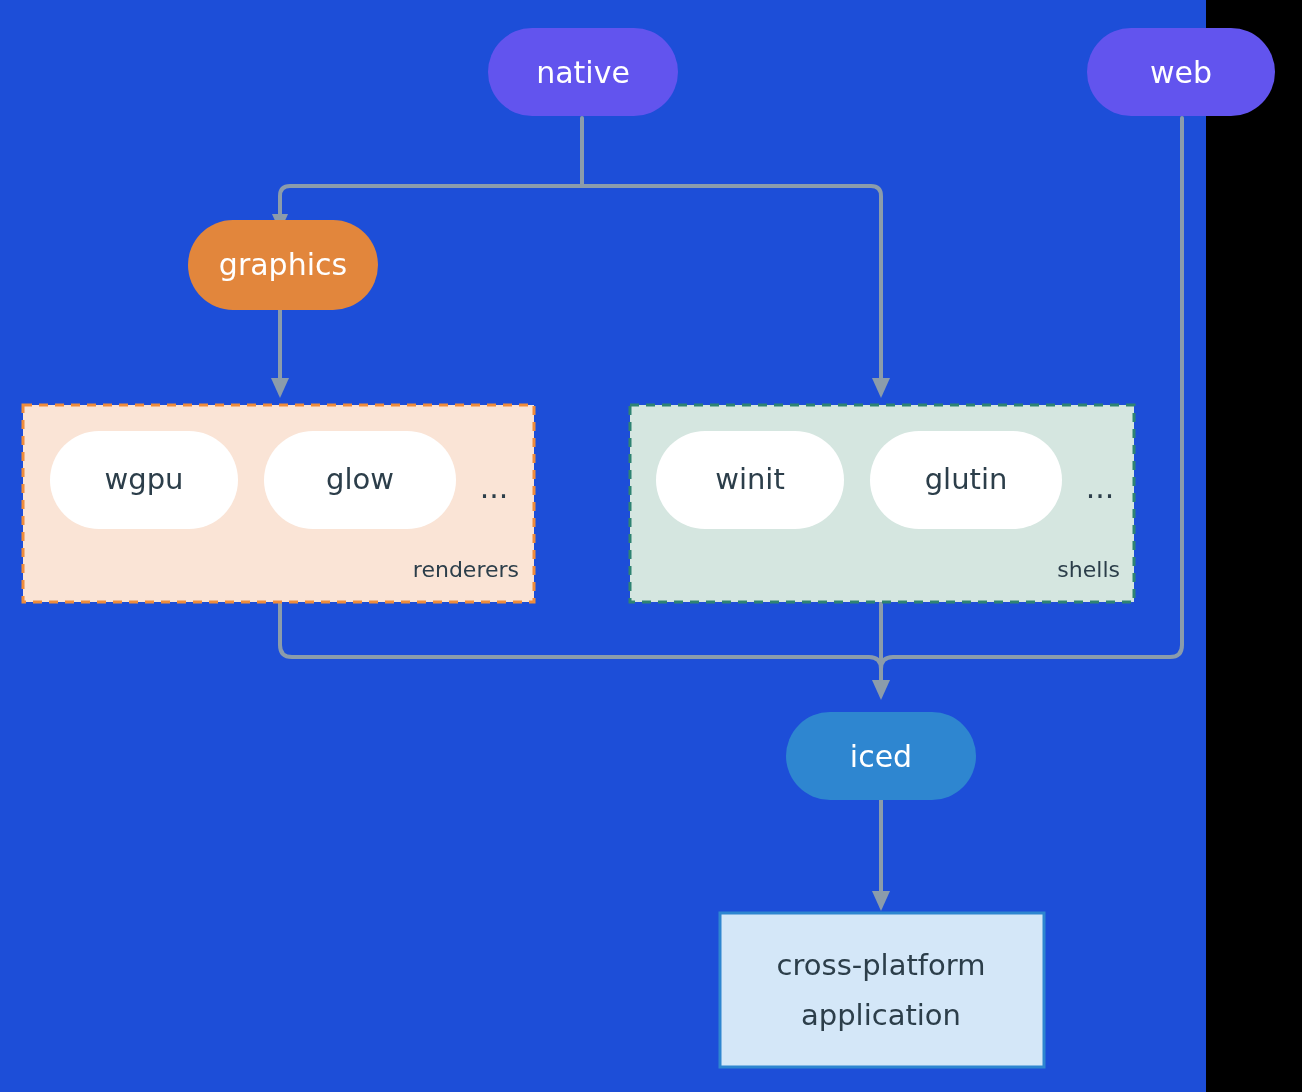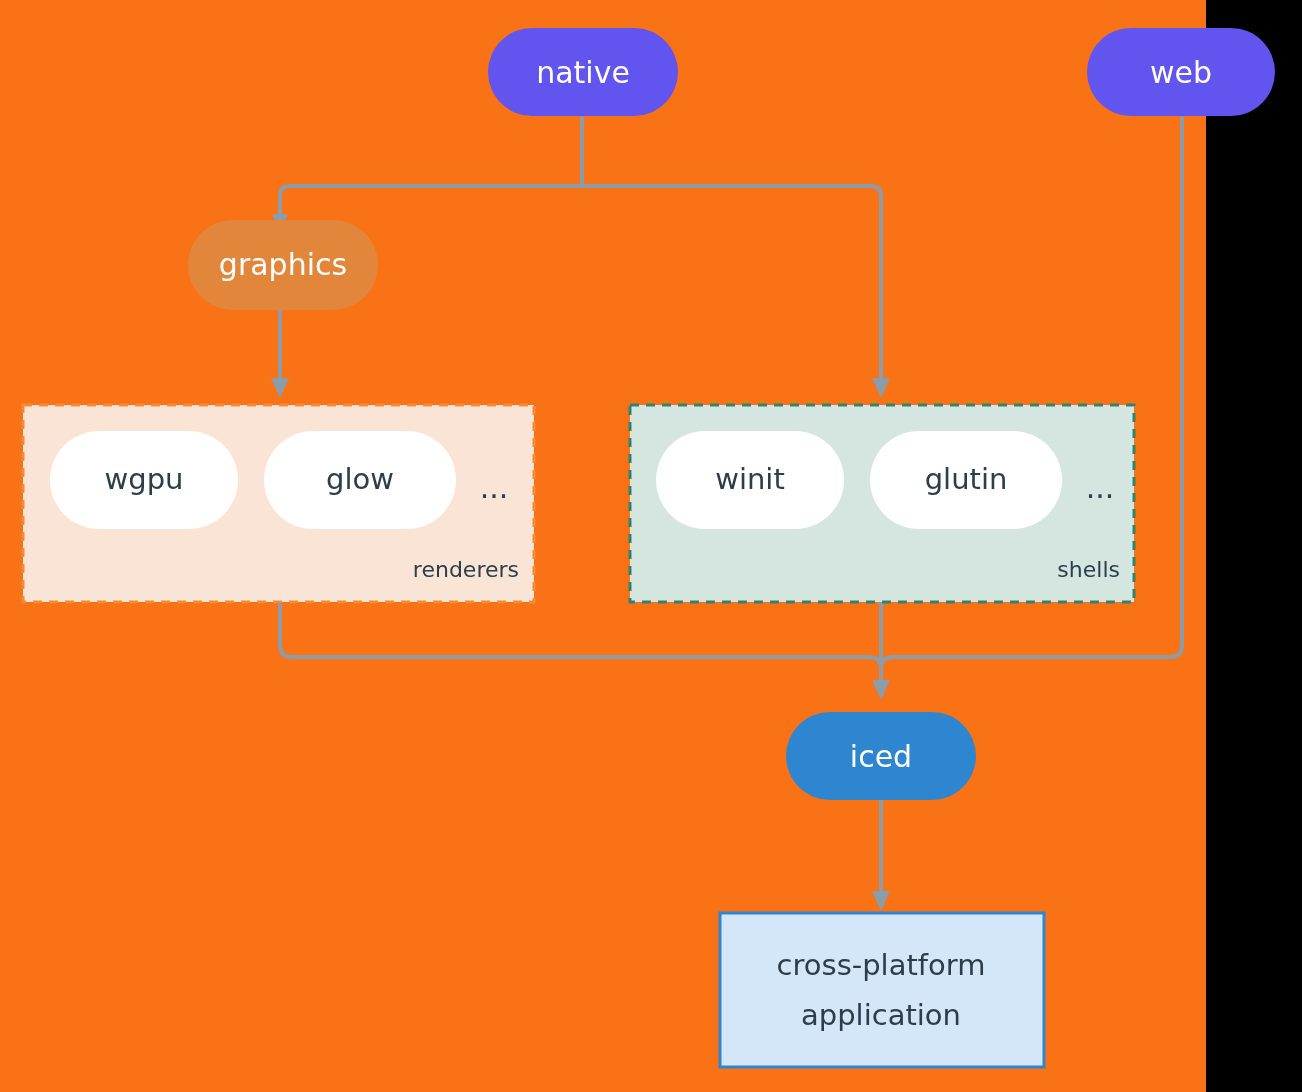--- a/index.html
+++ b/index.html
@@ -10,21 +10,21 @@
   body {
     width: 1302px;
     height: 1092px;
     overflow: hidden;
     font-family: "DejaVu Sans", sans-serif;
   }
   #diagram-root {
     position: relative;
     width: 1206px;
     height: 1092px;
-    background: #f97316;
+    background: #1d4ed8;
   }
   svg.diagram {
     display: block;
     width: 1302px;
     height: 1092px;
   }
   text {
     font-family: "DejaVu Sans", sans-serif;
     dominant-baseline: middle;
   }

